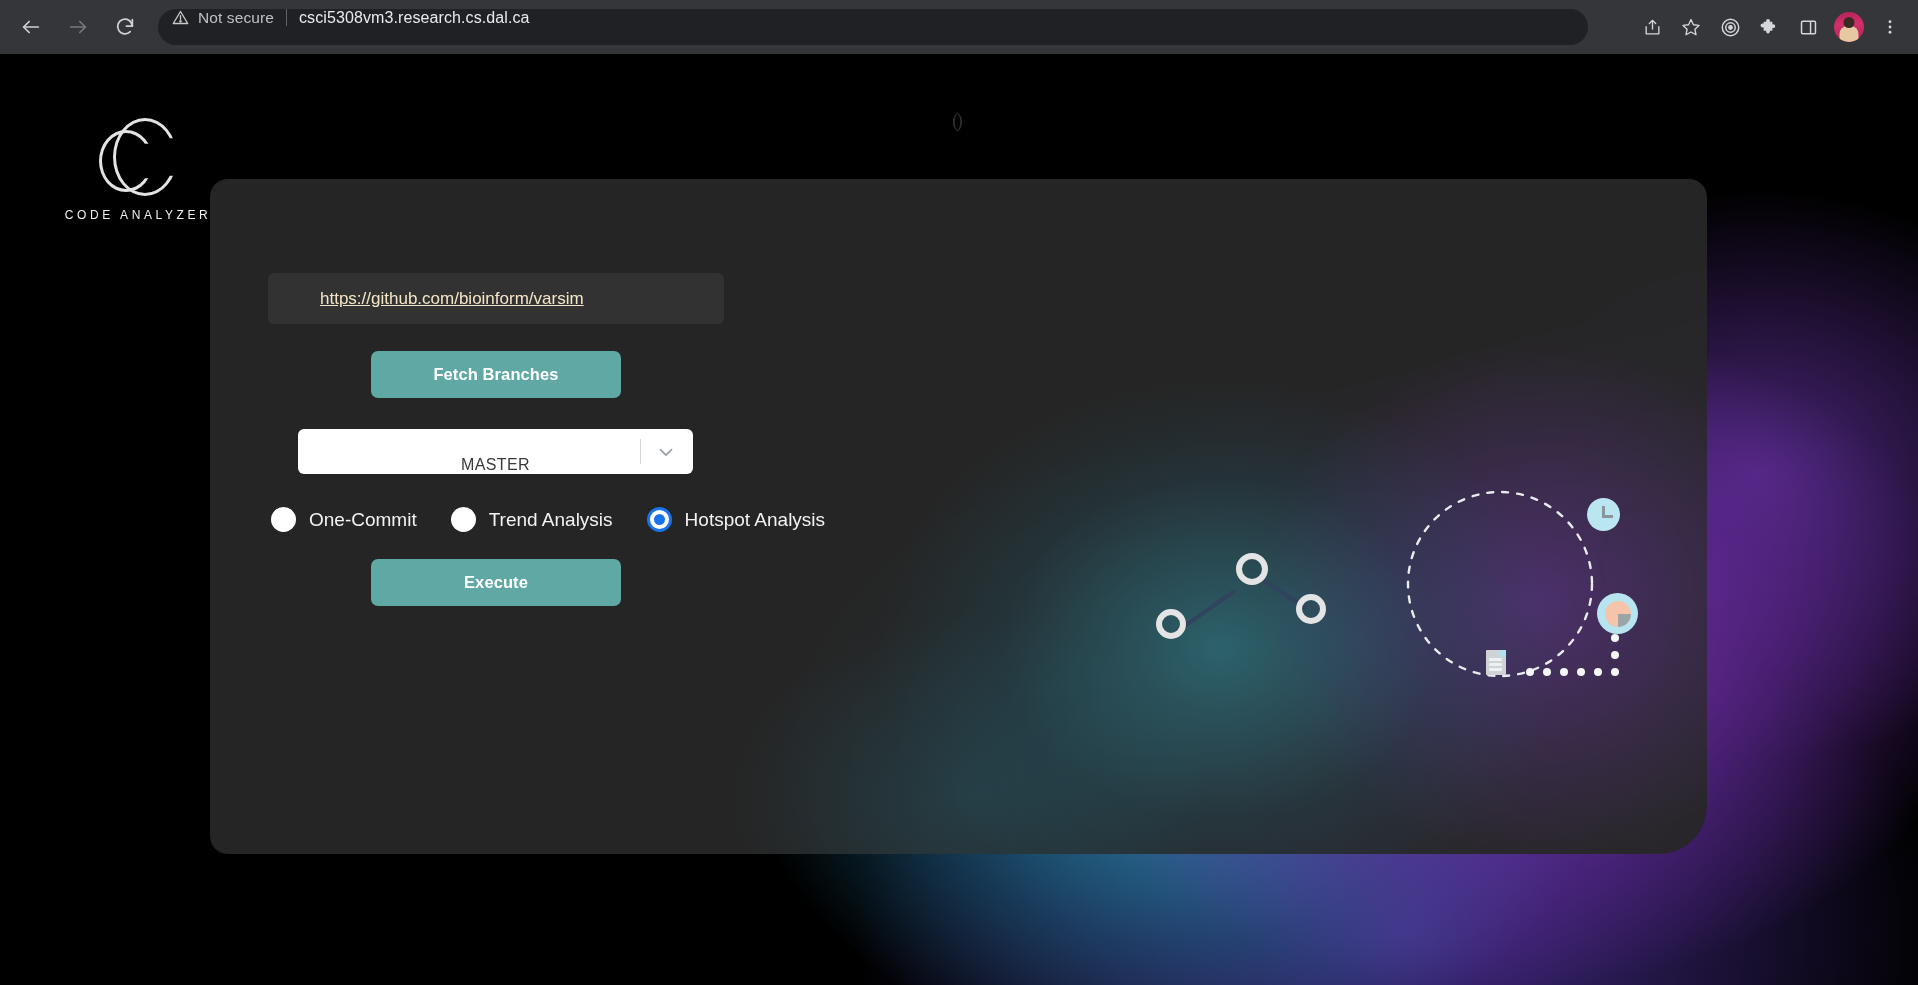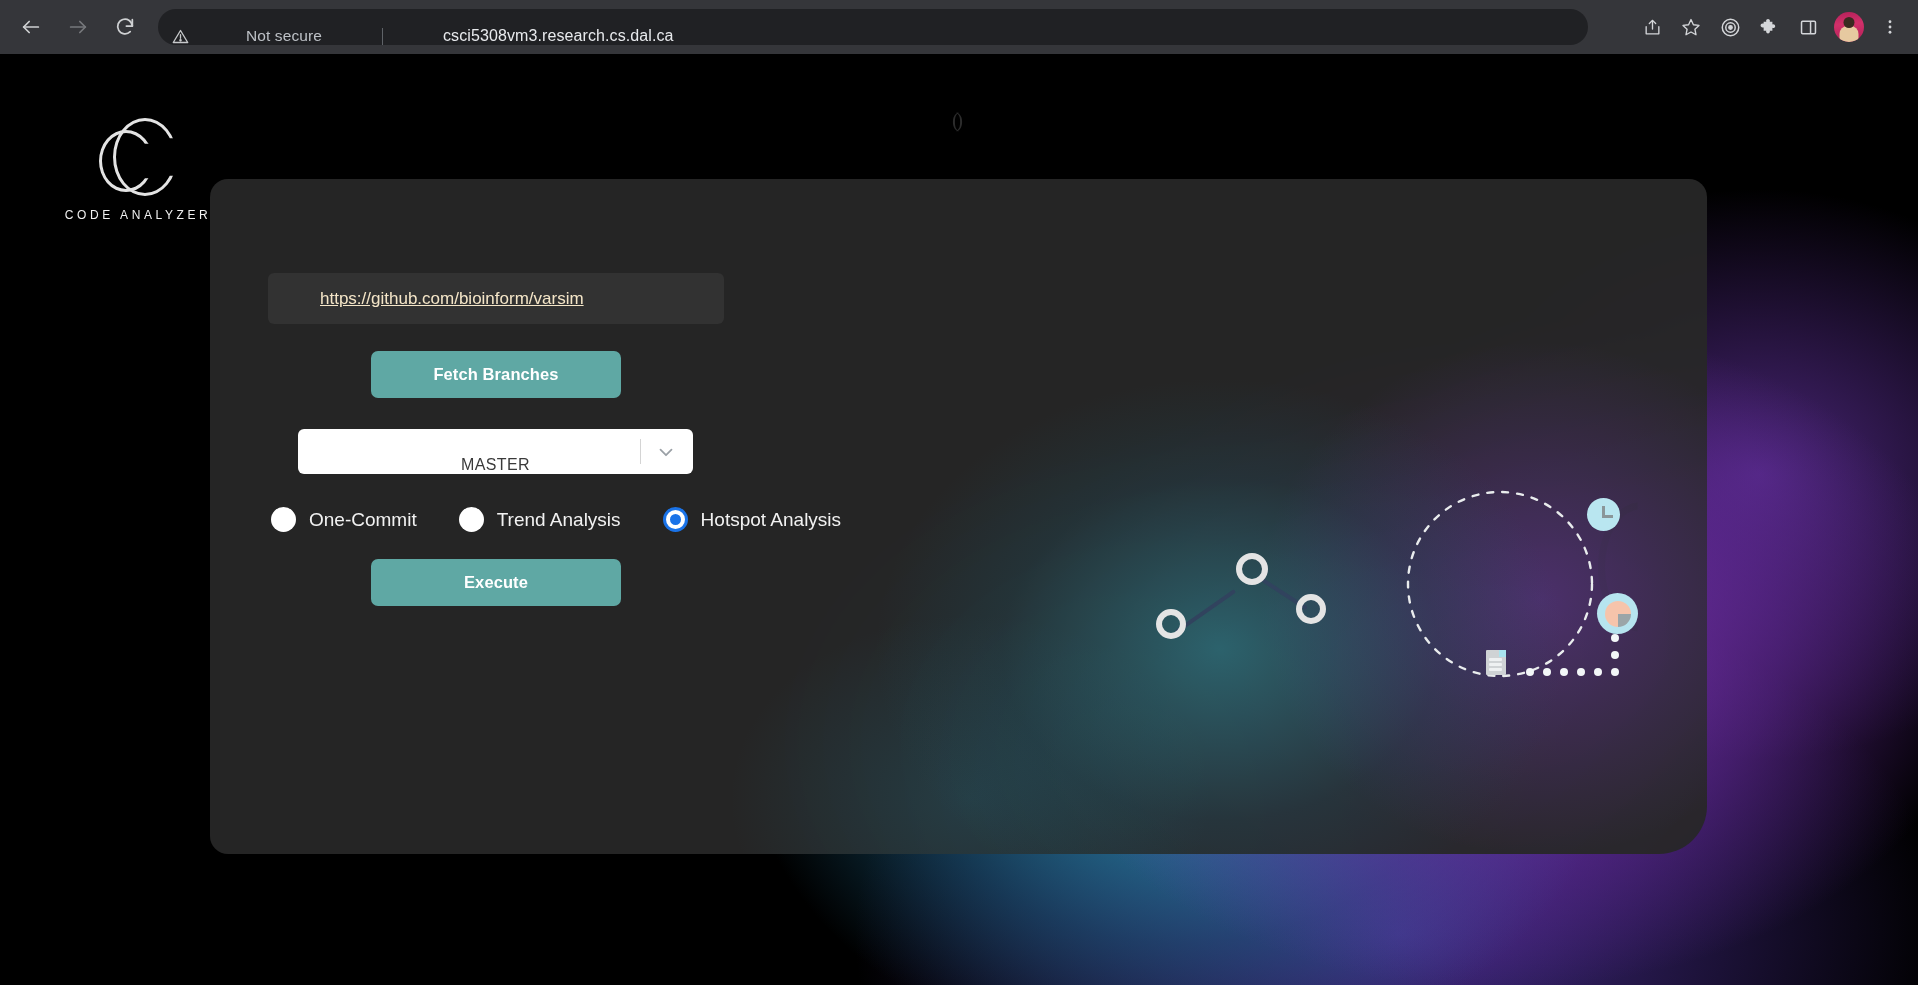--- a/index.html
+++ b/index.html
@@ -35,24 +35,23 @@
   .nav-btn.disabled { color: #76787c; }
   .nav-btn:first-child { margin-left: 12px; }
 
   #omnibox {
     margin-left: 14px;
     height: 36px;
     flex: 1 1 auto;
     background: #202124;
     border-radius: 18px;
     display: flex;
-    align-items: flex-end;
+    align-items: flex-start;
     padding: 0 14px;
     max-width: 1430px;
-    gap: 48px;
   }
   #omnibox .warn-icon { color: #c6c8ca; margin-right: 9px; display:flex; align-items:center;}
   #omnibox .not-secure {
     color: #bdc1c6;
     font-size: 15.5px;
     letter-spacing: .1px;
     white-space: nowrap;
   }
   #omnibox .sep {
     width: 1px; height: 17px;
@@ -283,21 +282,21 @@
     position: absolute;
     right: 16px; top: 50%;
     transform: translateY(-50%);
     display: flex; align-items: center;
   }
 
   #radio-row {
     display: flex;
     align-items: center;
     margin: 33px 0 0 3px;
-    gap: 8px;
+    gap: 0;
     text-align: right;
   }
   .radio-item {
     display: flex;
     align-items: center;
     margin-right: 34px;
     cursor: pointer;
   }
   .radio-dot {
     width: 25px; height: 25px;

